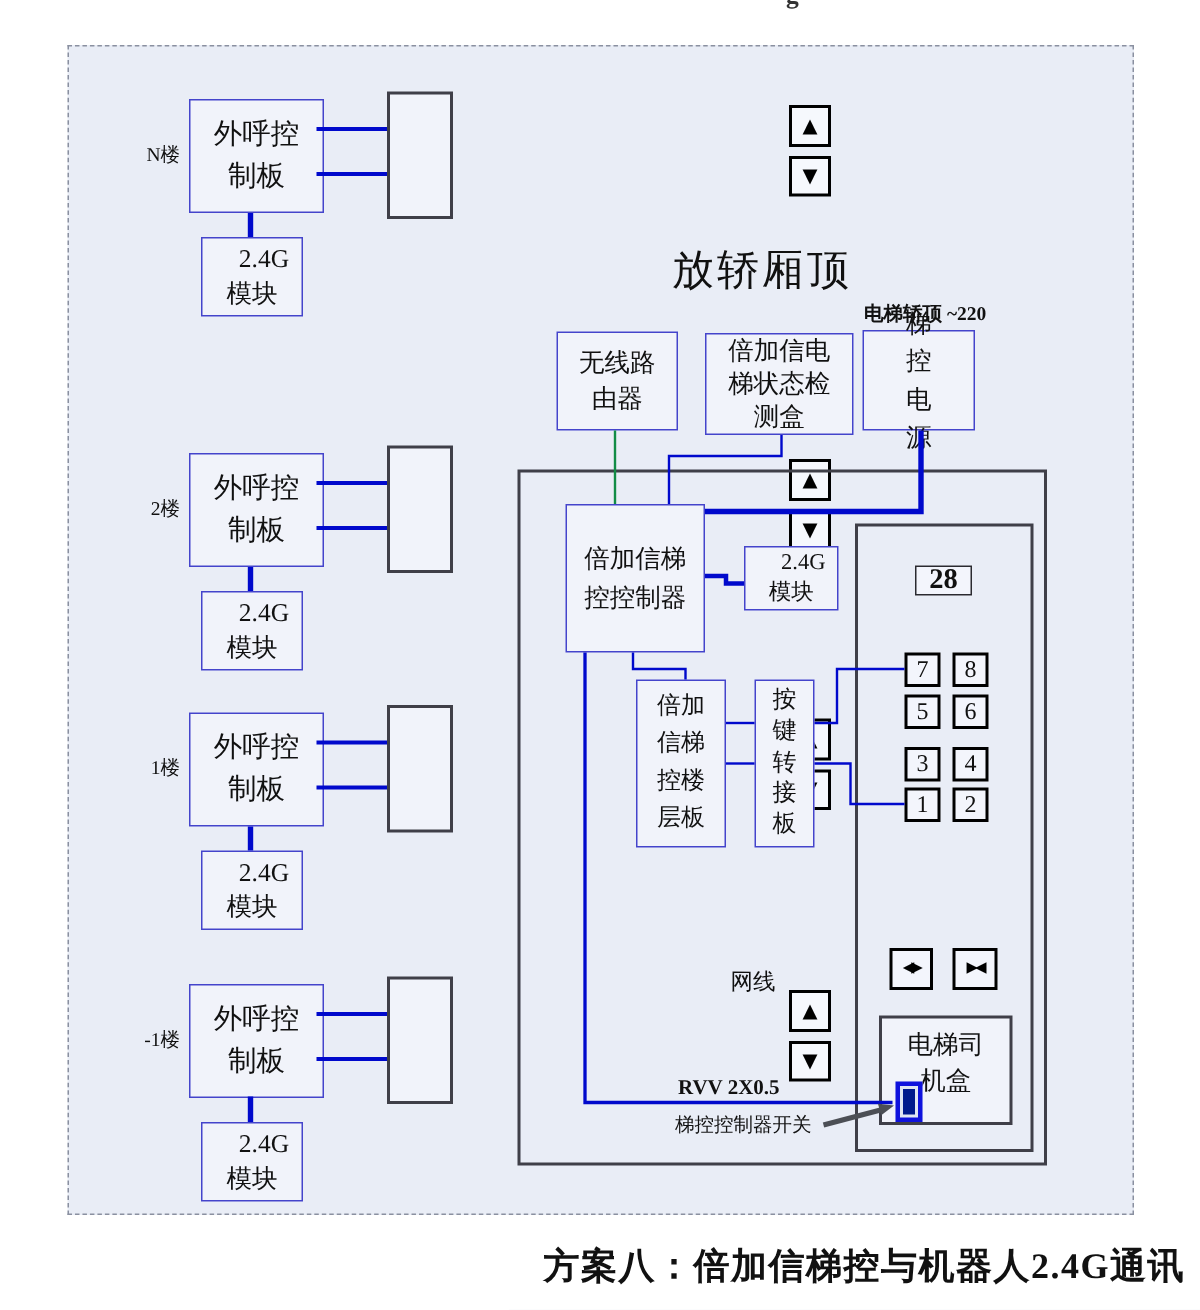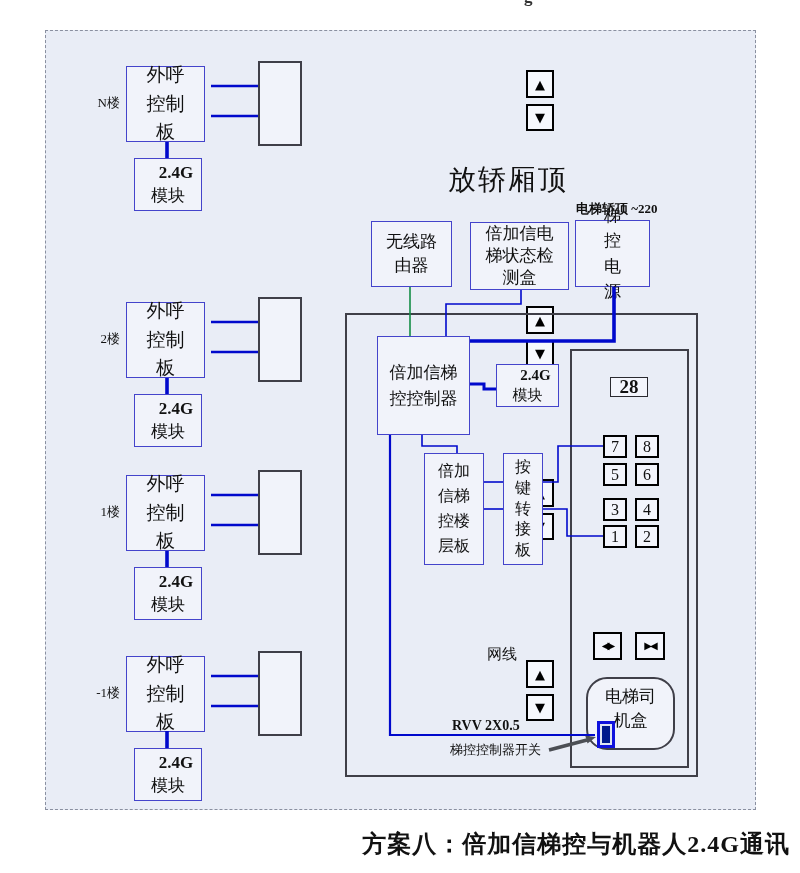--- a/index.html
+++ b/index.html
@@ -24,29 +24,29 @@
     display:flex;align-items:center;justify-content:center;text-align:center;
     color:var(--text-color,#111);
   }
   .gray{border:2px solid var(--box-border-gray,#3f3f48);}
   .hollow{background:transparent;}
 
   
   .floor{position:absolute;left:0;width:800px;height:0;}
   .fg-0{top:66px}.fg-1{top:302px}.fg-2{top:475px}.fg-3{top:656px}
   .f-label{position:absolute;left:58px;width:62px;top:28px;font-size:13px;text-align:right;}
-  .f-board{left:126px;top:0;width:79px;height:76px;font-size:19px;line-height:1.5;padding:0 12px;}
+  .f-board{left:126px;top:0;width:90px;height:76px;font-size:19px;line-height:1.5;padding:0 12px;}
   .f-panel{position:absolute;left:258px;top:-5px;width:44px;height:85px;box-sizing:border-box;
     border:2px solid var(--box-border-gray,#3f3f48);background:var(--box-bg,#f1f3fa);}
   .f-btn{position:absolute;left:266px;width:28px;height:28px;box-sizing:border-box;
     border:2.5px solid #000;background:#f6f8fd;display:flex;align-items:center;justify-content:center;}
   .f-btn-up{top:7px}.f-btn-dn{top:41px;height:27px}
   .tri{font-family:"DejaVu Sans",sans-serif;font-size:13px;line-height:1;color:#000;}
   .f-module{left:134px;top:92px;width:68px;height:53px;font-size:17px;line-height:1.35;flex-direction:column;}
-  .m-bold{font-weight:bold;margin-left:16px;}
+  .m-bold{font-weight:normal;margin-left:16px;}
 
   
   .title{position:absolute;left:448px;top:161px;font-size:28px;letter-spacing:2px;}
   .pnote{position:absolute;left:576px;top:200px;font-size:13px;font-weight:bold;}
   .router{left:347px;top:221px;width:81px;height:66px;font-size:17px;line-height:1.4;padding:0 10px;margin-left:24px;}
   .detector{left:470px;top:222px;width:99px;height:68px;font-size:17px;line-height:1.3;padding:0 8px;}
   .powerbox{left:575px;top:220px;width:75px;height:67px;font-size:17px;line-height:1.5;padding:0 31px;}
   .mainbox{left:345px;top:313px;width:353px;height:464px;}
   .controller{left:377px;top:336px;width:93px;height:99px;font-size:17px;line-height:1.5;padding:0 6px;}
   .module2{left:496px;top:364px;width:63px;height:43px;font-size:15px;line-height:1.3;flex-direction:column;}
@@ -59,21 +59,21 @@
     background:#f3f5fc;display:flex;align-items:center;justify-content:center;font-size:16px;}
   .nb0{left:603px;top:435px}.nb1{left:635px;top:435px}
   .nb2{left:603px;top:463px}.nb3{left:635px;top:463px}
   .nb4{left:603px;top:498px}.nb5{left:635px;top:498px}
   .nb6{left:603px;top:525px}.nb7{left:635px;top:525px}
   .doorbtn{position:absolute;top:632px;width:29px;height:28px;box-sizing:border-box;border:2.5px solid #000;
     background:#f3f5fc;display:flex;align-items:center;justify-content:center;}
   .door-open{left:593px}.door-close{left:635px;width:30px}
   .dicon{font-family:"DejaVu Sans",sans-serif;font-size:10px;letter-spacing:-2px;font-weight:bold;color:#000;line-height:1;}
   .driverbox{left:586px;top:677px;width:89px;height:73px;font-size:17px;line-height:1.4;padding:6px 12px 0;
-    align-items:flex-start;border-radius:21px;}
+    align-items:flex-start;}
   .switch{position:absolute;left:597px;top:721px;width:18px;height:27px;box-sizing:border-box;
     border:3px solid var(--switch-blue,#0f12dd);background:#dfe5f2;}
   .switch-core{position:absolute;left:2px;top:2px;right:2px;bottom:2px;background:var(--switch-fill,#001a8c);}
   .netlabel{position:absolute;left:487px;top:645px;font-size:15px;}
   .rvvlabel{position:absolute;left:452px;top:718px;font-size:14px;font-weight:bold;text-align:right;}
   .swlabel{position:absolute;left:450px;top:741px;font-size:13px;}
   .caption{position:absolute;left:40px;top:828px;width:750px;text-align:right;
     font-size:24px;font-weight:bold;letter-spacing:1px;}
 
   

